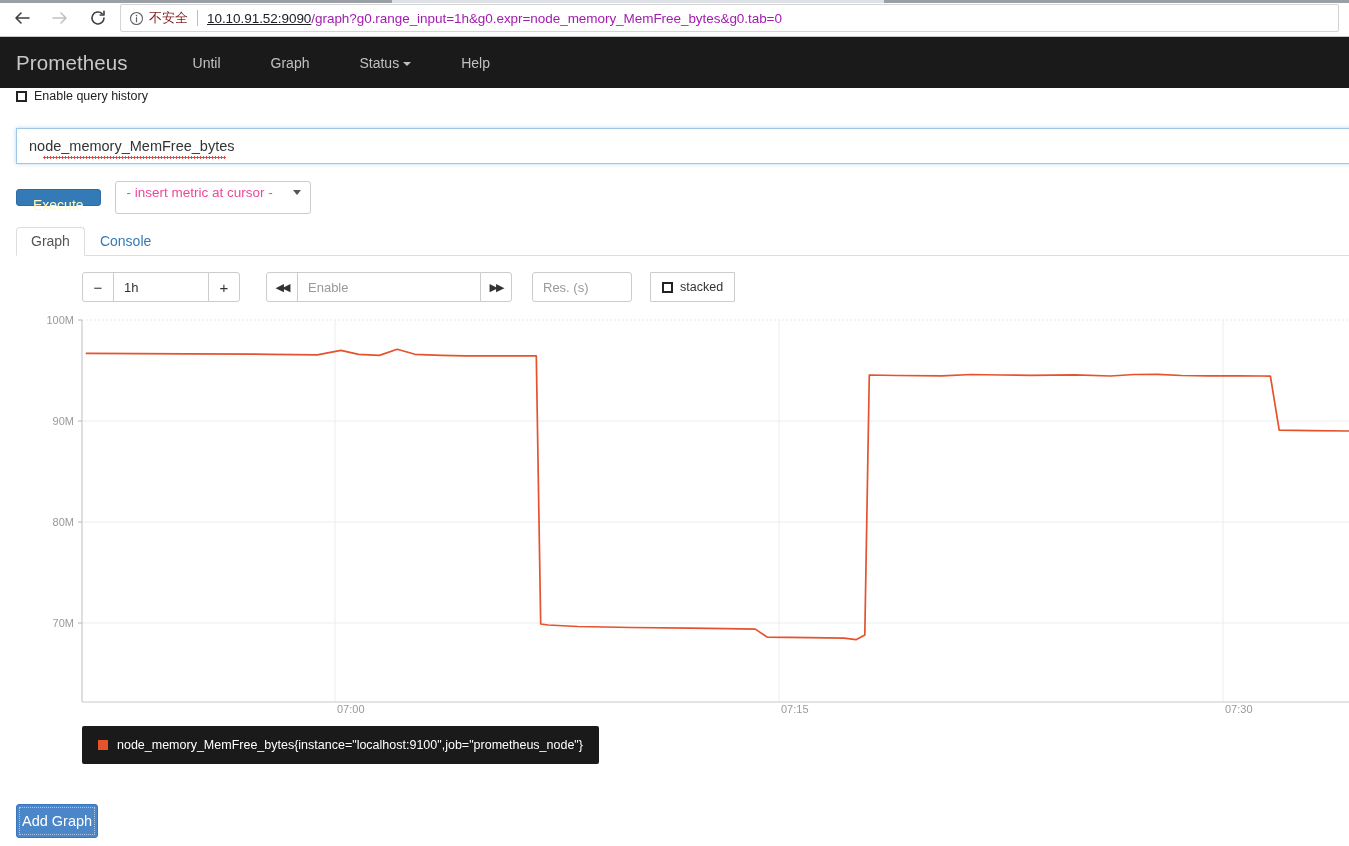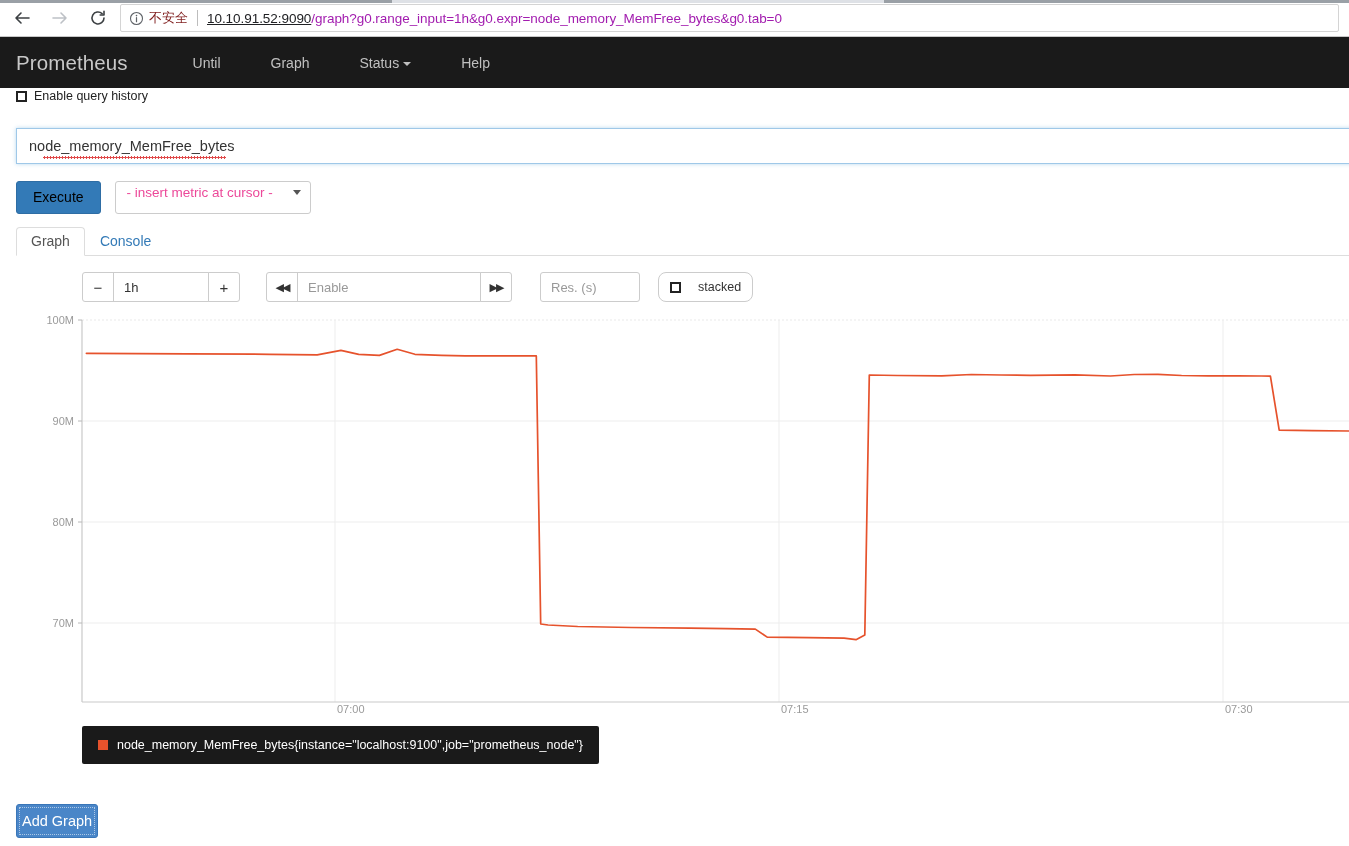--- a/index.html
+++ b/index.html
@@ -100,23 +100,23 @@
     pointer-events: none;
   }
   .spell-underline {
     position: absolute; left: 27px; top: 28px; height: 3px; width: 183px;
     background-image: radial-gradient(circle at 1.5px 1.5px, #e04a4a 1.1px, transparent 1.3px);
     background-size: 3px 3px;
   }
 
   .exec-row { position: absolute; top: 181px; left: 16px; display: flex; align-items: center; }
   .btn-execute {
-    height: 33px; padding: 0 16px;
+    height: 17px; padding: 0 16px;
     background: #337ab7; border: 1px solid #2e6da4; border-radius: 3px;
-    color: #000000; font-size: 14px; cursor: pointer; line-height: 31px;
+    color: #fef9c3; font-size: 14px; cursor: pointer; line-height: 31px;
   }
   .metric-select {
     margin-left: 14px; height: 33px; width: 196px;
     border: 1px solid #ccc; border-radius: 3px; background: #fff;
     display: flex; align-items: center; justify-content: space-between;
     padding: 0 9px 10px 11px; cursor: pointer;
     font-size: 13.5px; color: #ec4899;
   }
   .sel-caret {
     width: 0; height: 0; border-left: 4px solid transparent;
@@ -146,26 +146,26 @@
   .ctl-group { display: flex; align-items: center; }
   .ctl-btn, .ctl-field {
     height: 30px; border: 1px solid #ccc; background: #fff;
     display: flex; align-items: center; justify-content: center;
     font-size: 13px; color: #555; cursor: pointer; margin-left: -1px;
   }
   .ctl-btn { width: 32px; font-size: 15px; color: #333; }
   .ctl-field { justify-content: flex-start; padding: 0 10px; cursor: text; }
   .range-val { width: 96px; color: #333; }
   .until-field { width: 184px; color: #999; }
-  .res-group { margin-left: 28px; }
+  .res-group { margin-left: 20px; }
   .res-field { width: 100px; color: #999; border-radius: 3px; margin-left: 0; }
   .stacked-box {
     margin-left: 18px; height: 30px; border: 1px solid #ccc; background: #fff;
-    display: flex; align-items: center; gap: 17px; padding: 0 11px;
-    border-radius: 8px; cursor: pointer; font-size: 12.5px; color: #333;
+    display: flex; align-items: center; gap: 7px; padding: 0 11px;
+    border-radius: 1px; cursor: pointer; font-size: 12.5px; color: #333;
   }
   .r-left { border-radius: 3px 0 0 3px; margin-left: 0; }
   .r-right { border-radius: 0 3px 3px 0; }
 
   
   .chart-wrap {
     position: absolute; top: 310px; left: 16px;
     width: 1333px; height: 410px;
   }
   .chart-svg { display: block; }

